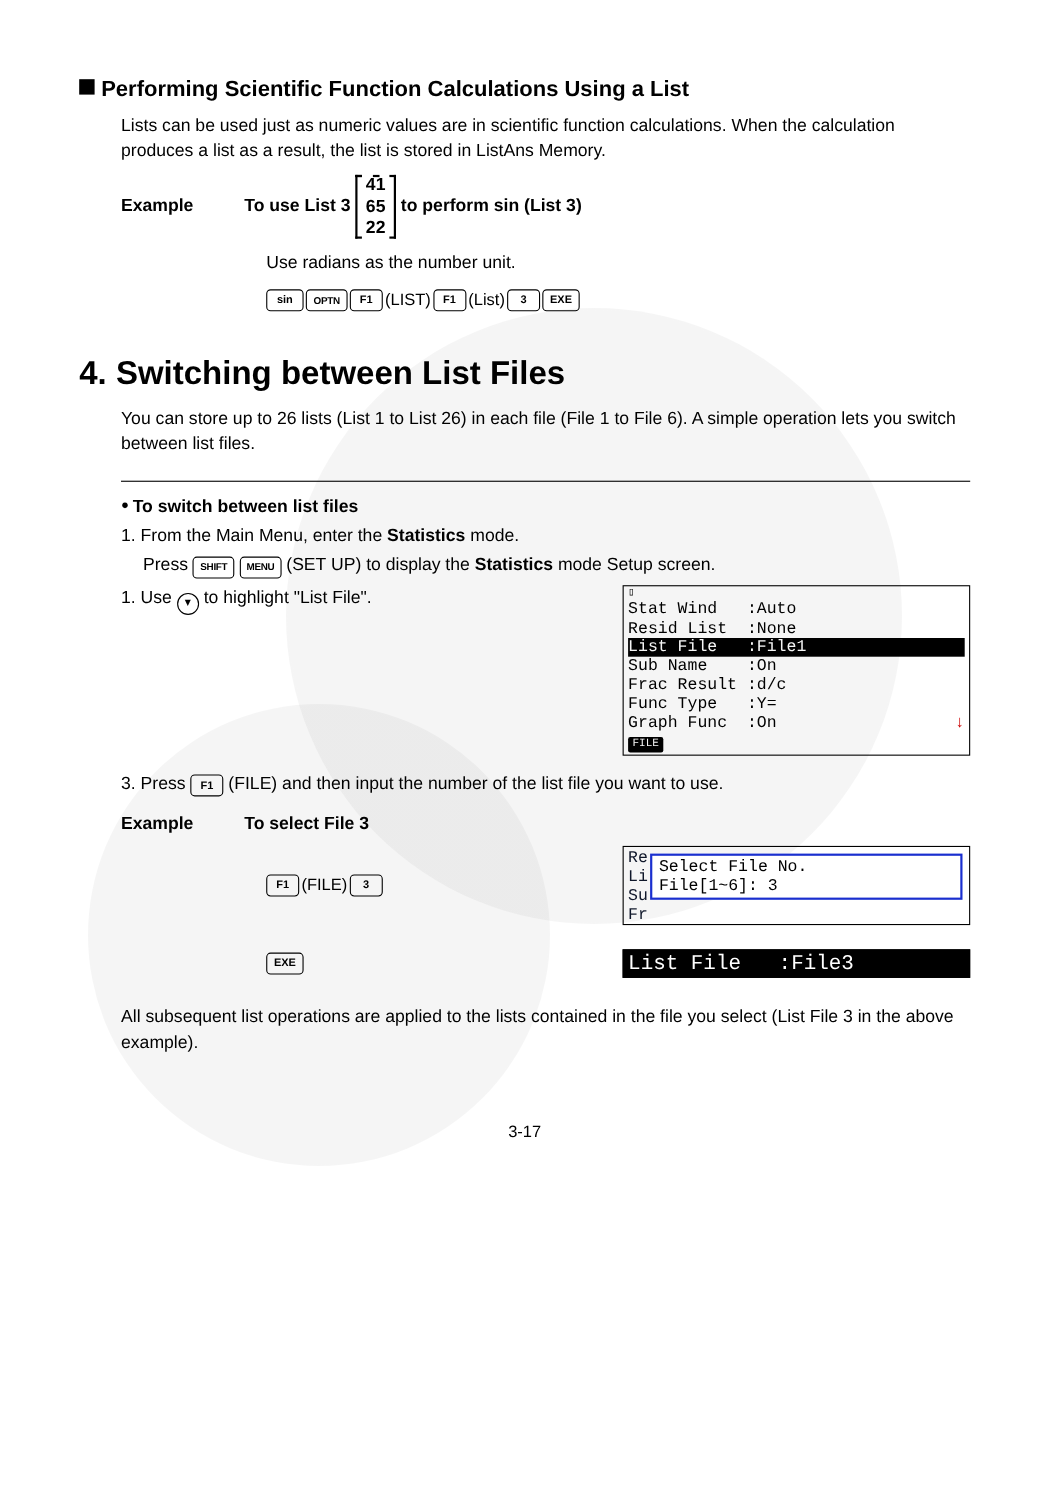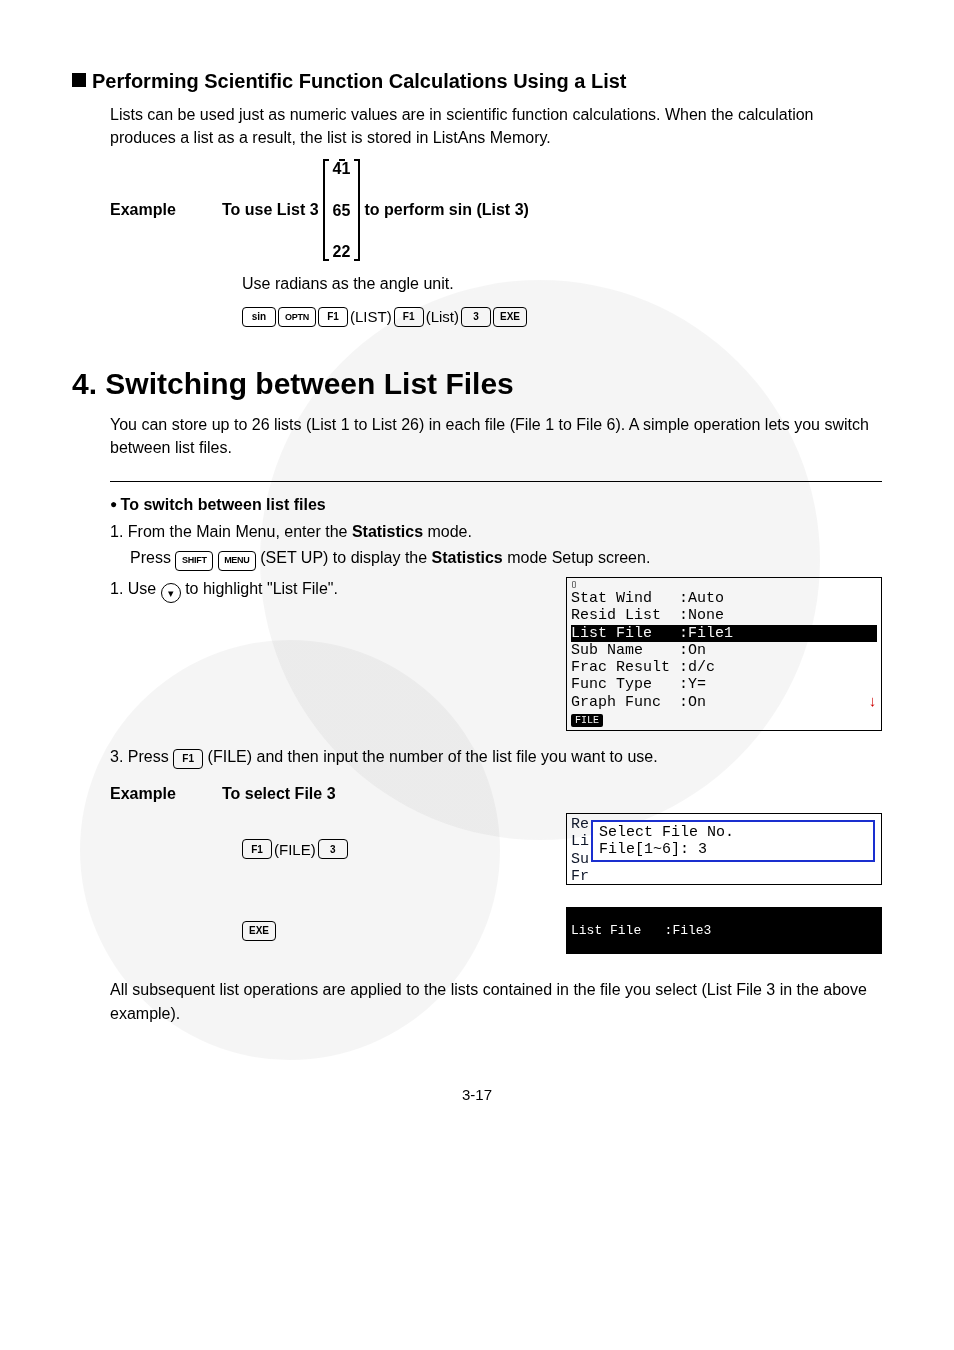--- a/index.html
+++ b/index.html
@@ -67,21 +67,20 @@
   .matrix {
     display: inline-flex;
     flex-direction: column;
     align-items: center;
     margin: 0 4px;
     border-left: 2px solid #000;
     border-right: 2px solid #000;
     padding: 0 8px;
     position: relative;
     line-height: 1.2;
-    gap: 22px;
   }
   .matrix::before, .matrix::after {
     content: "";
     position: absolute;
     width: 6px;
     height: 2px;
     background: #000;
   }
   .matrix::before { top: 0; left: -2px; box-shadow: calc(100% + 32px) 0 0 #000; width:6px;}
   .matrix .tb { position:absolute; width:6px; height:2px; background:#000;}
@@ -144,22 +143,22 @@
     font-family:"Courier New", monospace; font-size:15px; overflow:hidden;}
   .dialog-wrap .bg { position:absolute; top:2px; left:4px; white-space:pre; line-height:1.15; color:#0f172a;}
   .dialog-box {
     position:absolute; top:6px; left:24px; right:6px;
     border:2px solid #1a2fcf; background:#fff;
     padding:2px 6px;
   }
   .dialog-box .row { white-space:pre; }
 
   .result-bar {
-    width:316px; font-family:"Courier New", monospace; font-size:13px;
-    background:#000; color:#fff; padding:15px 4px; box-sizing:border-box; white-space:pre;
+    width:316px; font-family:"Courier New", monospace; font-size:19px;
+    background:#000; color:#fff; padding:1px 4px; box-sizing:border-box; white-space:pre;
     border:1.5px solid #000;
   }
 
   .page-num { text-align:center; font-size:15px; margin-top:60px;}
 </style>
 </head>
 <body>
 <div class="page">
 
 <div class="watermark wm1"></div>
@@ -181,21 +180,21 @@
           <span class="tb bl"></span>
           <span class="tb br"></span>
       <span>41</span>
       <span>65</span>
       <span>22</span>
     </span>
     <span>to perform sin (List 3)</span>
   </div>
 </div>
 
-<div class="indent1">Use radians as the angle unit.</div>
+<div class="indent1">Use radians as the number unit.</div>
 
 <div class="key-row">
   <span class="keycap">sin</span>
   <span class="keycap small">OPTN</span>
   <span class="keycap f">F1</span>
   <span class="key-ann">(LIST)</span>
   <span class="keycap f">F1</span>
   <span class="key-ann">(List)</span>
   <span class="keycap f">3</span>
   <span class="keycap">EXE</span>

